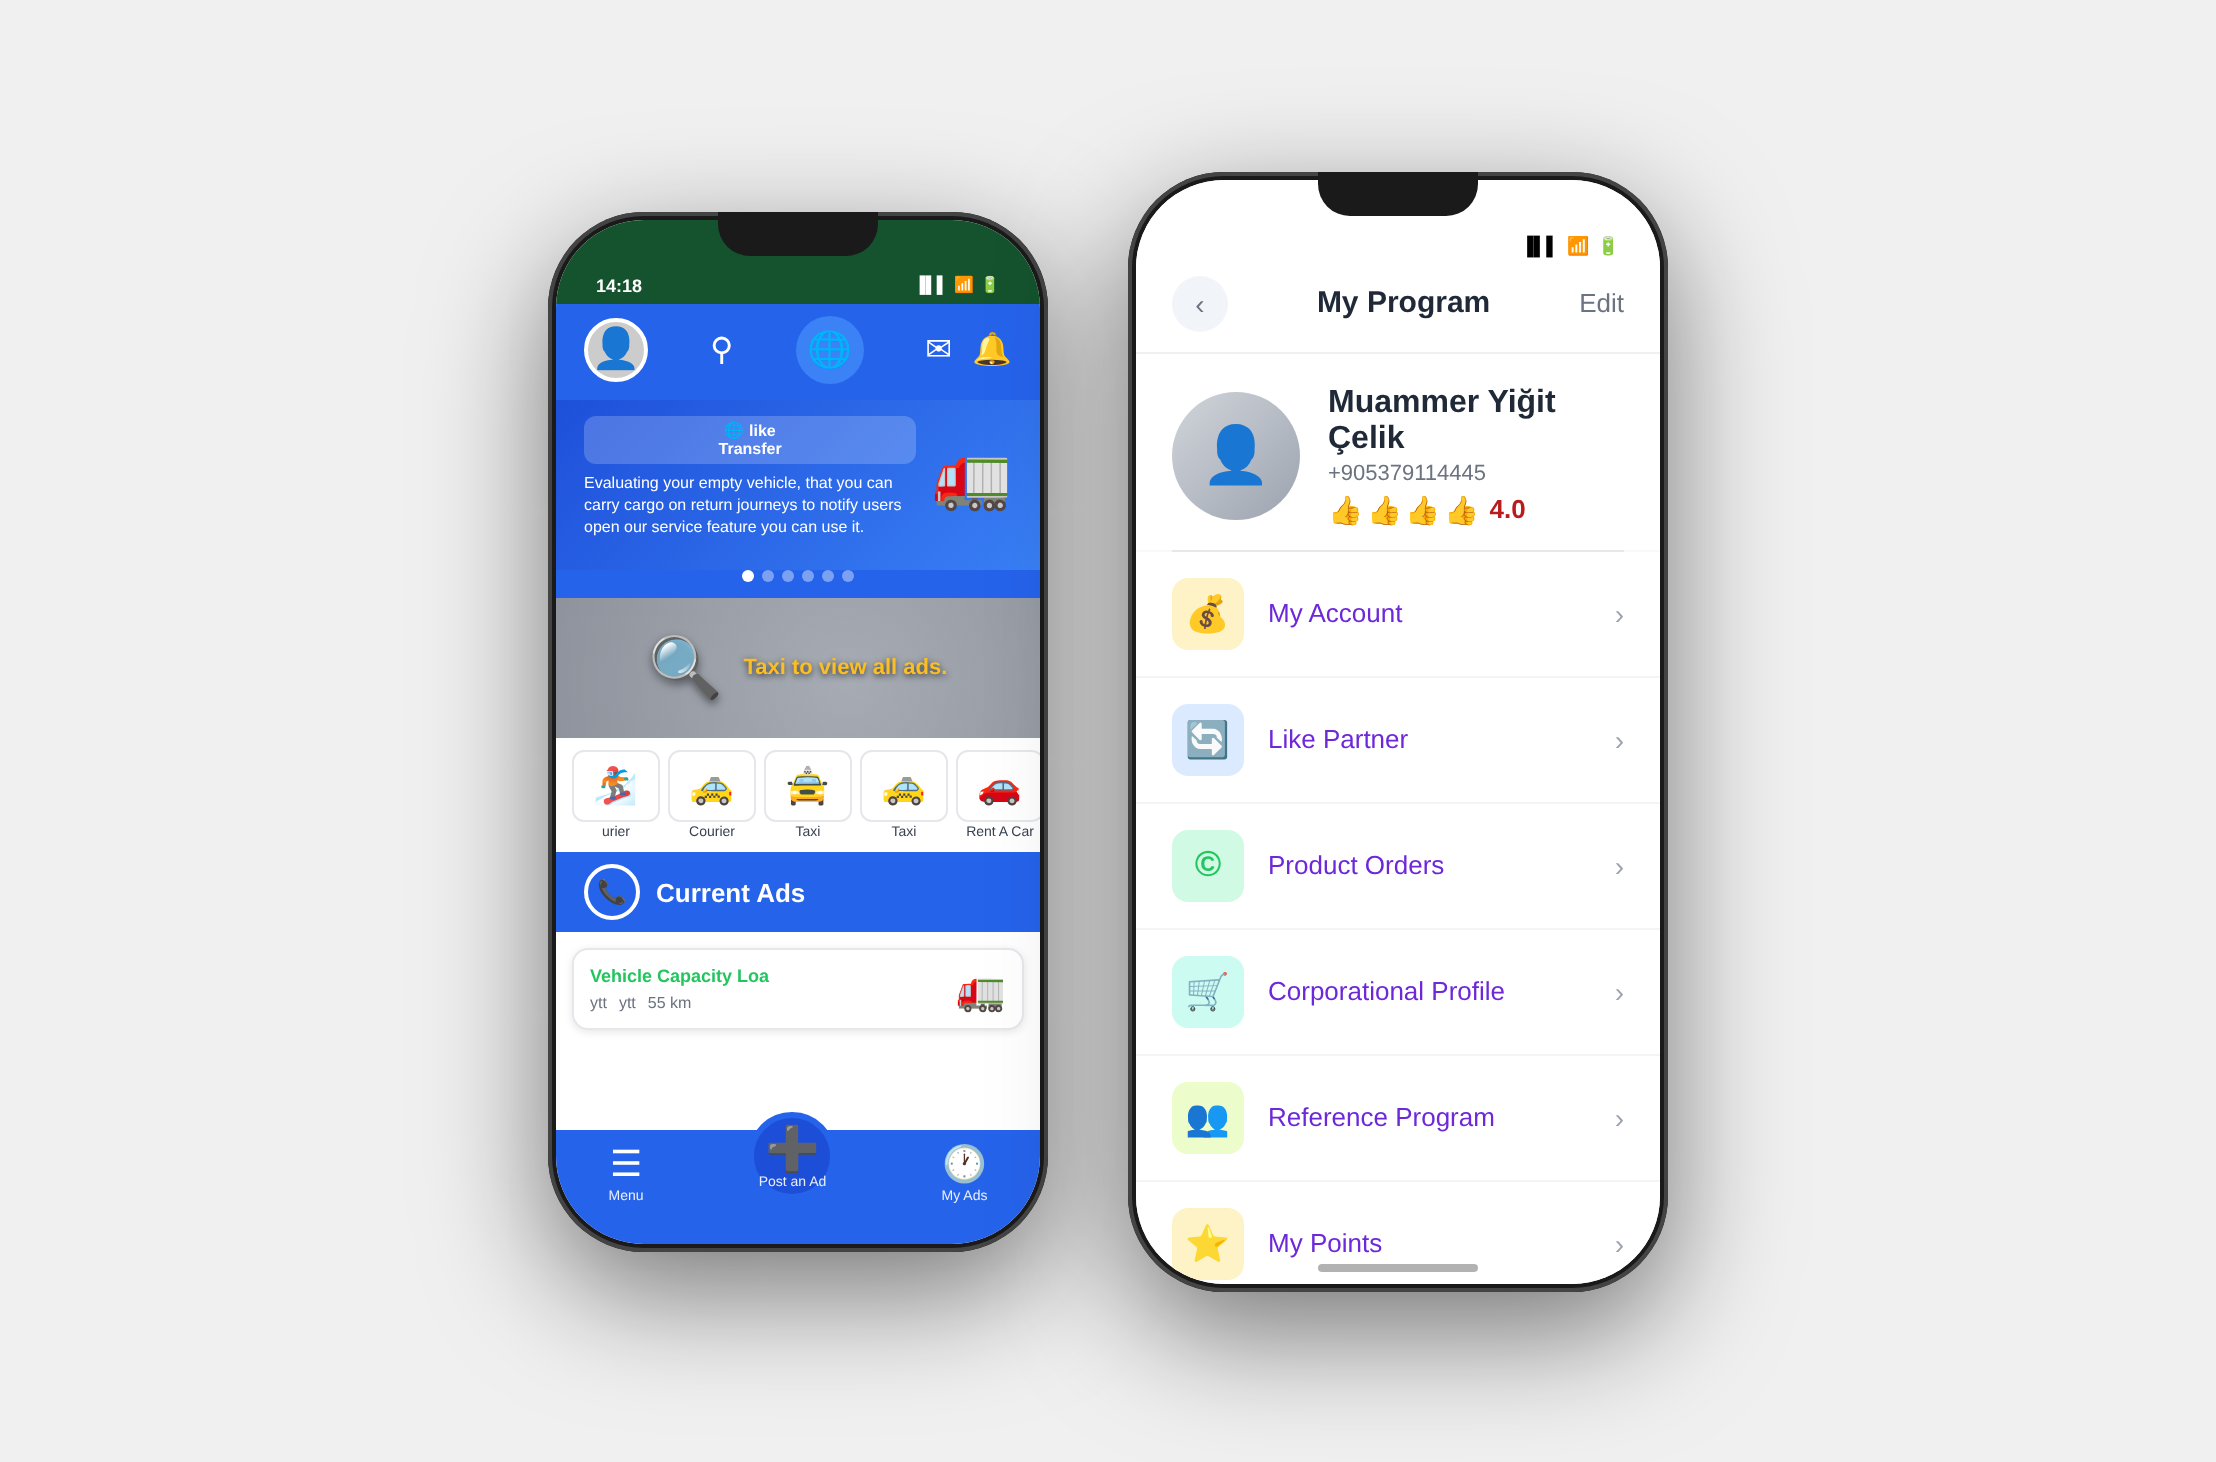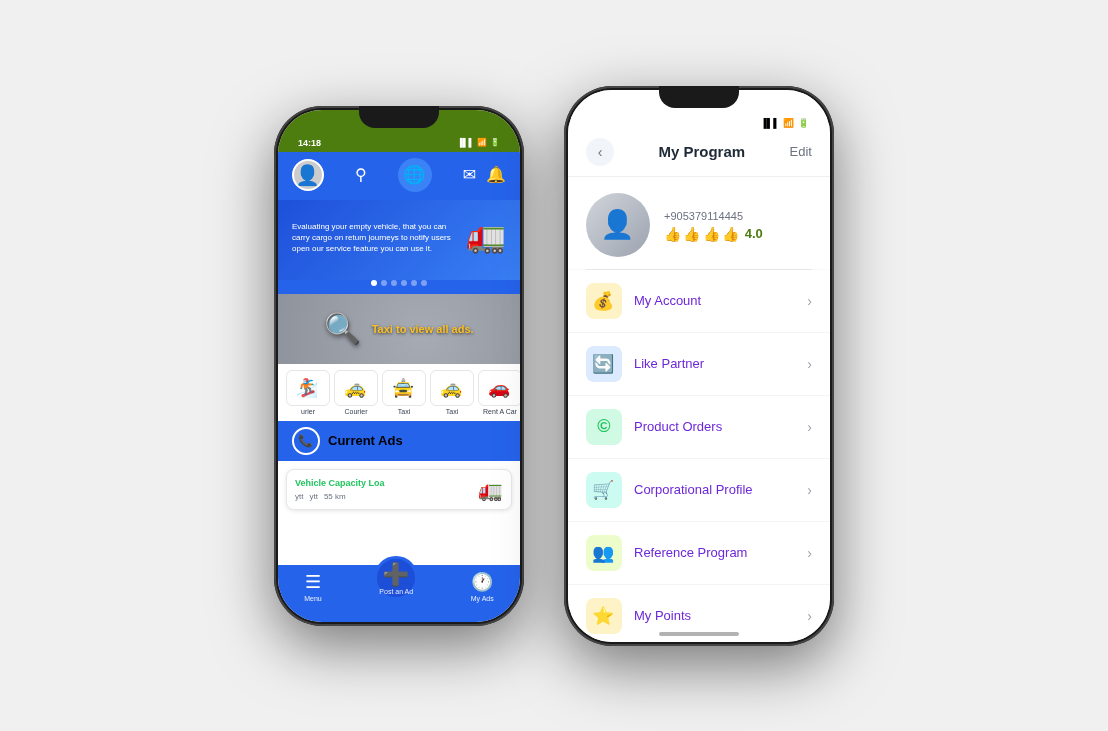--- a/index.html
+++ b/index.html
@@ -54,21 +54,21 @@
       background: #fff;
     }
 
     
     .left-screen {
       background: #fff;
     }
 
     
     .status-bar {
-      background: #4d7c0f;
+      background: #14532d;
       color: white;
       font-size: 9px;
       font-weight: 600;
       display: flex;
       justify-content: space-between;
       align-items: center;
       padding: 8px 20px 4px;
       padding-top: 28px;
     }
     .status-icons { display: flex; gap: 3px; align-items: center; font-size: 8px; }
@@ -208,21 +208,21 @@
     .phone-btn {
       width: 28px; height: 28px;
       background: #2563eb;
       border: 2px solid white;
       border-radius: 50%;
       display: flex; align-items: center; justify-content: center;
       color: white;
       font-size: 12px;
     }
     .current-ads-title {
-      color: #000000;
+      color: #ffffff;
       font-size: 13px;
       font-weight: 700;
     }
 
     
     .ad-card {
       margin: 8px;
       background: white;
       border-radius: 8px;
       border: 1px solid #e5e7eb;
@@ -319,21 +319,21 @@
       flex-shrink: 0;
       overflow: hidden;
       display: flex; align-items: center; justify-content: center;
       font-size: 28px;
     }
     .profile-info { flex: 1; }
     .profile-name { font-size: 16px; font-weight: 700; color: #1f2937; }
     .profile-phone { font-size: 11px; color: #6b7280; margin: 2px 0 4px; }
     .profile-rating { display: flex; align-items: center; gap: 2px; }
     .thumb-icon { font-size: 14px; }
-    .rating-score { font-size: 13px; font-weight: 700; color: #4d7c0f; margin-left: 3px; }
+    .rating-score { font-size: 13px; font-weight: 700; color: #b91c1c; margin-left: 3px; }
 
     .divider { height: 1px; background: #e5e7eb; margin: 0 18px; }
 
     
     .menu-list { background: white; }
     .menu-item {
       display: flex;
       align-items: center;
       padding: 13px 18px;
       border-bottom: 1px solid #f3f4f6;
@@ -396,20 +396,24 @@
       <div class="globe-icon">🌐</div>
       <div class="header-right">
         <span class="icon-white">✉</span>
         <span class="icon-white">🔔</span>
       </div>
     </div>
 
     <div class="banner">
       <div style="position:absolute;inset:0;background:linear-gradient(135deg,#1d4ed8,#3b82f6);opacity:0.9;"></div>
       <div style="z-index:2;flex:1;">
+        <div class="banner-logo">
+          <div style="font-size:8px;font-weight:900;">🌐 like</div>
+          <div style="font-size:8px;font-weight:900;">Transfer</div>
+        </div>
         <div class="banner-text" style="margin-top:4px;">Evaluating your empty vehicle, that you can carry cargo on return journeys to notify users open our service feature you can use it.</div>
       </div>
       <div style="z-index:2;font-size:32px;">🚛</div>
     </div>
 
     <div class="banner-dots">
       <div class="dot active"></div>
       <div class="dot"></div>
       <div class="dot"></div>
       <div class="dot"></div>
@@ -499,20 +503,21 @@
 
     <div class="right-header">
       <div class="back-btn">‹</div>
       <span class="profile-title">My Program</span>
       <span class="edit-label">Edit</span>
     </div>
 
     <div class="profile-section">
       <div class="profile-avatar">👤</div>
       <div class="profile-info">
+        <div class="profile-name">Muammer Yiğit Çelik</div>
         <div class="profile-phone">+905379114445</div>
         <div class="profile-rating">
           <span class="thumb-icon">👍</span>
           <span class="thumb-icon">👍</span>
           <span class="thumb-icon">👍</span>
           <span class="thumb-icon">👍</span>
           <span class="rating-score">4.0</span>
         </div>
       </div>
     </div>

